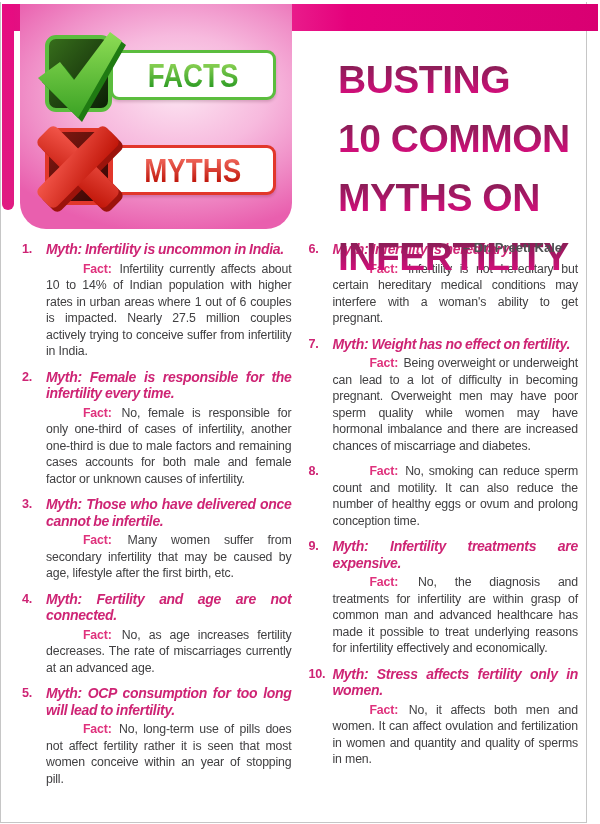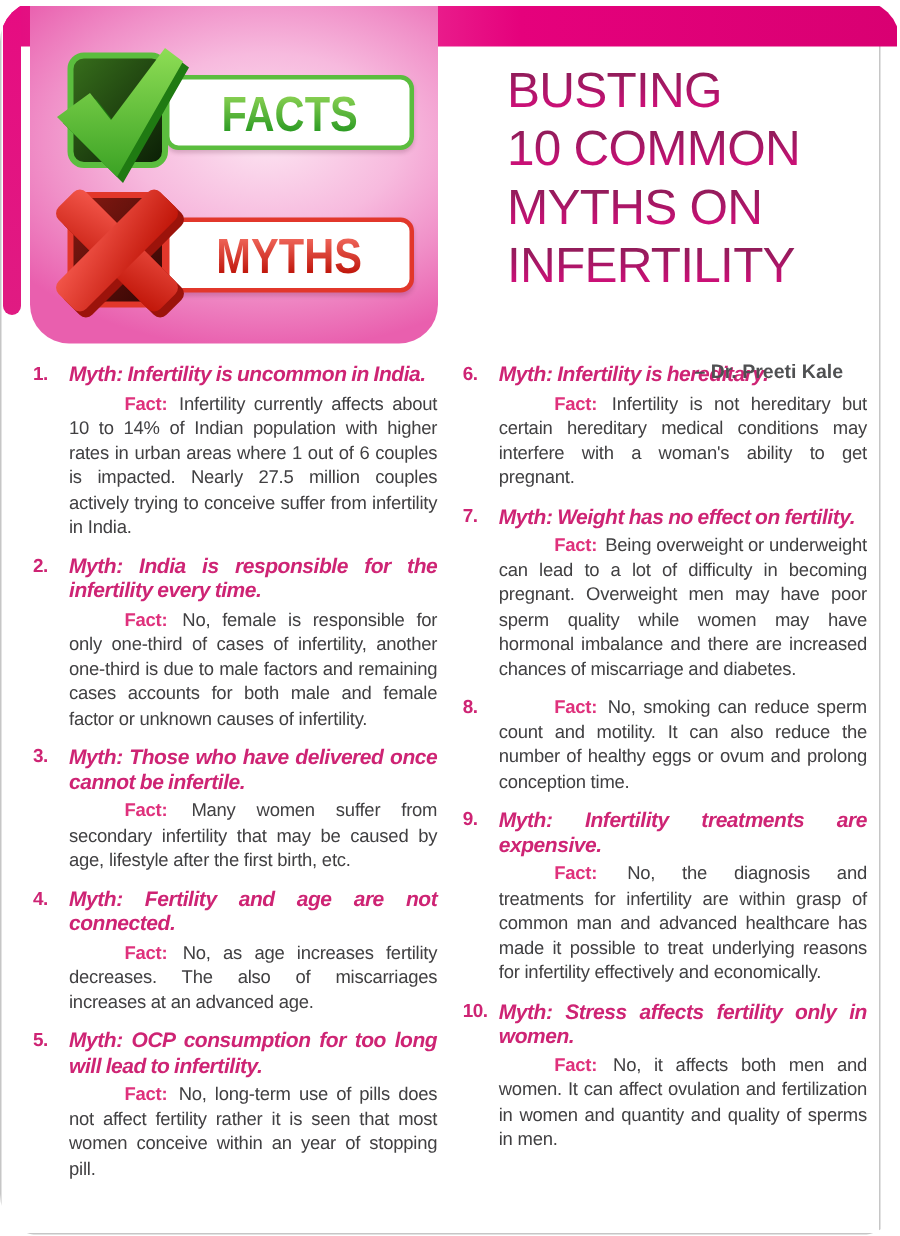--- a/index.html
+++ b/index.html
@@ -1,18 +1,18 @@
 <!DOCTYPE html>
 <html><head>
 <meta charset="utf-8">
 <style>
   html,body{margin:0;padding:0;background:#ffffff;}
   .page-wrap{
     position:relative;width:600px;height:824px;overflow:hidden;
-    background:#ffffff;font-family:"Liberation Sans",sans-serif;border-radius:28px;
+    background:#ffffff;font-family:"Liberation Sans",sans-serif;
   }
   .page-frame{
     position:absolute;left:0;top:2px;width:585px;height:820px;
     border:1px solid #c6c6c6;border-top:none;background:#ffffff;
   }
   
   .top-bar{
     position:absolute;left:2px;right:2px;top:4px;height:27px;z-index:2;
     background:linear-gradient(90deg,#e30b7f 0%,#ef3f9f 36%,#e5017c 58%,#d90072 100%);
   }
@@ -39,23 +39,23 @@
   .badge-label{
     display:inline-block;font-weight:bold;font-size:33px;line-height:1;
     transform:scaleX(.84);letter-spacing:0px;
     -webkit-background-clip:text;background-clip:text;color:transparent;
     -webkit-text-fill-color:transparent;
   }
   .facts-text{background-image:linear-gradient(180deg,#8ed355 10%,#2f9d25 85%);}
   .myths-text{background-image:linear-gradient(180deg,#f26a5e 10%,#c0170c 85%);}
   .title-block{position:absolute;left:338px;top:40px;z-index:2;}
   .title-line{
-    display:block;font-weight:normal;font-size:33px;line-height:39px;letter-spacing:-0.5px;
+    display:block;font-weight:bold;font-size:39px;line-height:39px;letter-spacing:-0.5px;
     background-image:linear-gradient(180deg,#7e2250 0%,#a91666 48%,#e20b82 100%);
-    -webkit-background-clip:text;background-clip:text;color:transparent;
+    -webkit-background-clip:text;background-clip:text;color:transparent;margin-top:20px;
     -webkit-text-fill-color:transparent;
   }
   .byline{
     position:absolute;right:38px;top:212px;z-index:2;
     font-weight:bold;font-size:13px;color:#4f5052;margin-top:28px;
   }
   
   .content{
     position:absolute;left:22px;top:241px;width:556px;z-index:1;
     display:flex;gap:17px;
@@ -158,21 +158,21 @@
         <span class="fact-label">Fact: </span><span>Infertility currently affects about 10 to 14% of Indian population with higher rates in urban areas where 1 out of 6 couples is impacted. Nearly 27.5 million couples actively trying to conceive suffer from infertility in India.</span>
       </div>
     </div>
   </div>
 
   <div class="item">
     <div class="num">2.</div>
     <div class="item-body">
       <div class="myth-heading">
         <span>Myth:</span>
-        <span>India is responsible for the infertility every time.</span>
+        <span>Female is responsible for the infertility every time.</span>
       </div>
       <div class="fact-para">
         <span class="fact-label">Fact: </span><span>No, female is responsible for only one-third of cases of infertility, another one-third is due to male factors and remaining cases accounts for both male and female factor or unknown causes of infertility.</span>
       </div>
     </div>
   </div>
 
   <div class="item">
     <div class="num">3.</div>
     <div class="item-body">
@@ -187,21 +187,21 @@
   </div>
 
   <div class="item">
     <div class="num">4.</div>
     <div class="item-body">
       <div class="myth-heading">
         <span>Myth:</span>
         <span>Fertility and age are not connected.</span>
       </div>
       <div class="fact-para">
-        <span class="fact-label">Fact: </span><span>No, as age increases fertility decreases. The also of miscarriages increases at an advanced age.</span>
+        <span class="fact-label">Fact: </span><span>No, as age increases fertility decreases. The rate of miscarriages currently at an advanced age.</span>
       </div>
     </div>
   </div>
 
   <div class="item">
     <div class="num">5.</div>
     <div class="item-body">
       <div class="myth-heading">
         <span>Myth:</span>
         <span>OCP consumption for too long will lead to infertility.</span>

